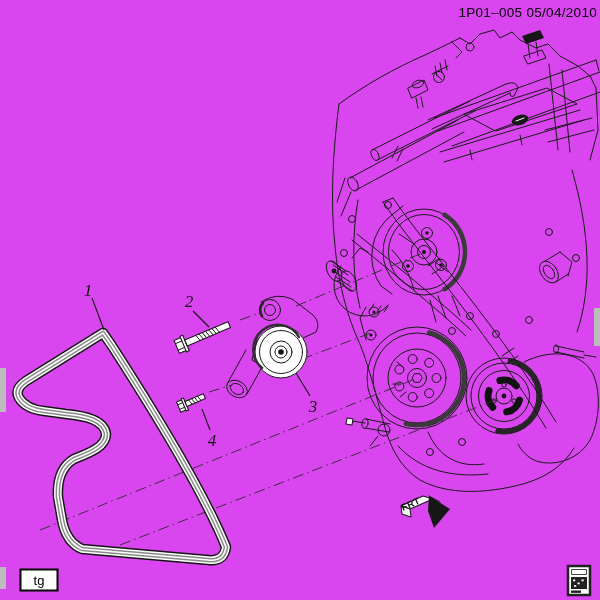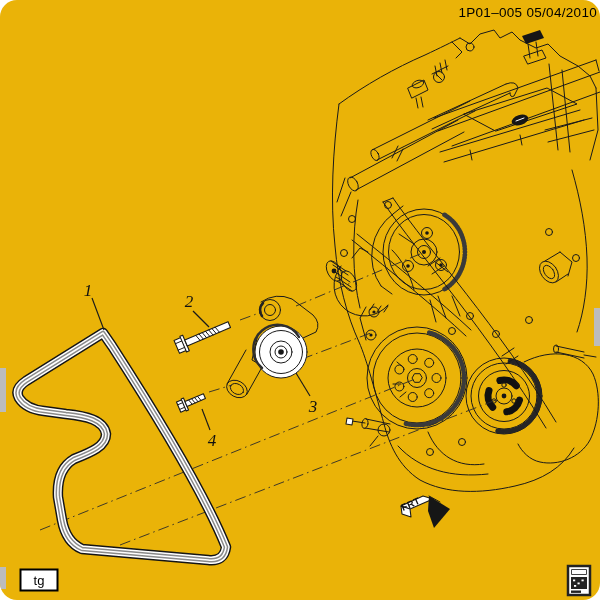--- a/index.html
+++ b/index.html
@@ -1,17 +1,17 @@
 <!DOCTYPE html>
 <html><head>
 <meta charset="utf-8">
 <style>
   html,body{margin:0;padding:0;background:#fff;}
-  .canvas{position:relative;width:600px;height:600px;background:#eab308;overflow:hidden;
-          font-family:"Liberation Sans",sans-serif;border-radius:17px;}
+  .canvas{position:relative;width:600px;height:600px;background:#d946ef;overflow:hidden;
+          font-family:"Liberation Sans",sans-serif;}
   svg{display:block;}
   svg *{vector-effect:non-scaling-stroke;}
   .ln{stroke:#1a1a1a;fill:none;stroke-width:1;stroke-linecap:round;stroke-linejoin:round;}
   .fillw{fill:#ffffff;stroke:#1a1a1a;stroke-width:1.1;stroke-linejoin:round;}
   .filld{fill:#161616;stroke:none;}
   .groove{fill:none;stroke:#3a3a3a;stroke-width:4.6;stroke-dasharray:1.3 1.6;}
   .groove2{fill:none;stroke:#262626;stroke-width:5;stroke-dasharray:1.2 1.5;}
   .slot{fill:none;stroke:#111;stroke-width:7;stroke-linecap:round;}
   .dash{stroke:#2a2a2a;fill:none;stroke-width:.9;stroke-dasharray:11 4 1.6 4;}
   .leader{stroke:#1a1a1a;fill:none;stroke-width:1.15;}

